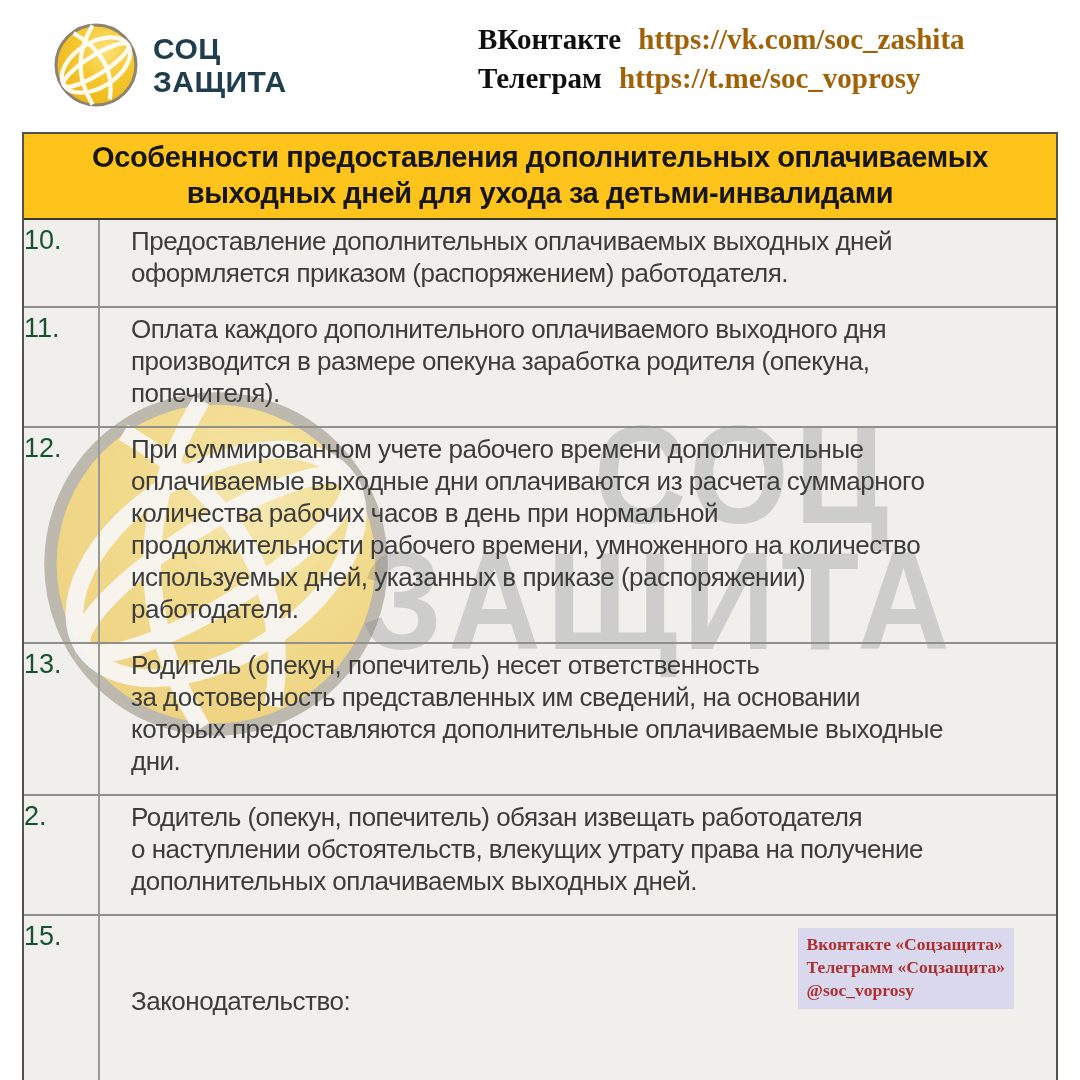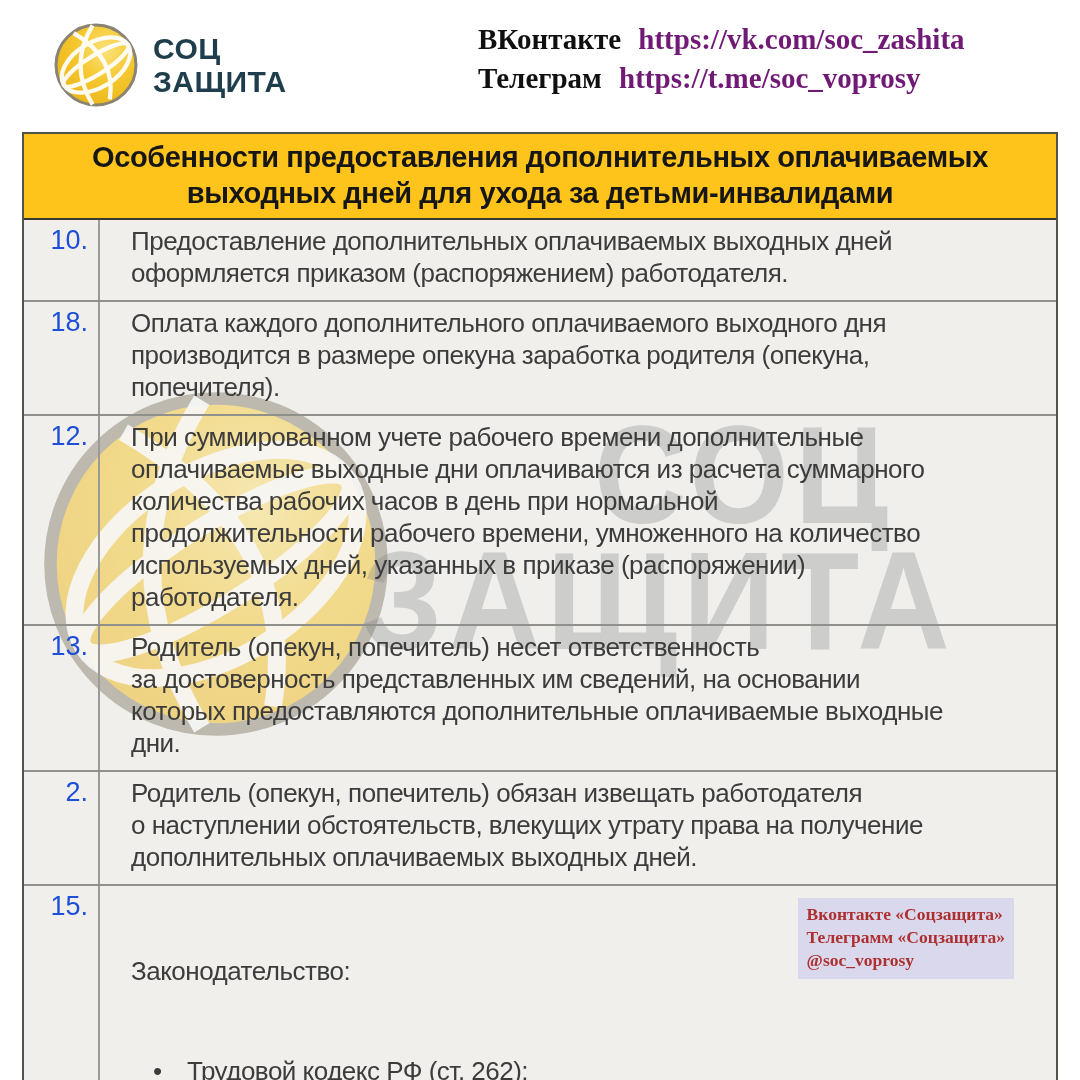--- a/index.html
+++ b/index.html
@@ -16,21 +16,21 @@
   .page-header { position:absolute; left:0; top:0; width:1080px; height:130px; }
   .logo-wrap { position:absolute; left:53px; top:22px; display:flex; align-items:center; gap:14px; }
   .globe-icon { width:86px; height:86px; display:block; }
   .logo-text {
     font-size:30px; font-weight:700; color:#1f3e4d;
     line-height:33px; letter-spacing:0.5px;
   }
   .links-block { position:absolute; left:478px; top:20px; font-family:"Liberation Serif", serif; }
   .link-row { font-size:29px; font-weight:700; line-height:39px; white-space:nowrap; }
   .link-label { color:#101010; }
-  .link-url { color:#701a75; margin-left:10px; }
+  .link-url { color:#a16207; margin-left:10px; }
 
   
   .doc-table {
     position:absolute; left:22px; top:132px; width:1036px;
     background:#f0efec;
     border:2px solid #54534b;
     border-bottom:3px solid #bfae92;
     overflow:hidden;
   }
 
@@ -53,26 +53,26 @@
     text-align:center;
     padding:5px 10px 7px;
     font-size:29px; font-weight:800; color:#161616;
     line-height:36px; letter-spacing:-0.4px;
     white-space:pre-line;
   }
 
   .row { display:grid; grid-template-columns:76px 1fr; }
   .row + .row { border-top:2px solid #90908c; }
   .num-cell {
-    text-align:right; padding:5px 10px 0 0;
-    font-size:27px; color:#1d4ed8;
+    padding:5px 10px 0 0;
+    font-size:27px; color:#14532d;
     border-right:2px solid #9a9a96;
   }
   .text-cell {
-    padding:5px 14px 11px 31px;
+    padding:5px 14px 17px 31px;
     font-size:26px; line-height:32px; letter-spacing:-0.5px;
     white-space:pre-line;
     position:relative;
   }
 
   .law-heading { white-space:pre-line; }
   .law-list { list-style:none; margin-top:2px; }
   .law-list li {
     position:relative; padding-left:56px; margin-top:2px;
     white-space:pre-line;
@@ -147,21 +147,21 @@
     <div class="title-banner">Особенности предоставления дополнительных оплачиваемых
 выходных дней для ухода за детьми-инвалидами</div>
 
     <div class="row">
       <div class="num-cell">10.</div>
       <div class="text-cell">Предоставление дополнительных оплачиваемых выходных дней
 оформляется приказом (распоряжением) работодателя.</div>
     </div>
 
     <div class="row">
-      <div class="num-cell">18.</div>
+      <div class="num-cell">11.</div>
       <div class="text-cell">Оплата каждого дополнительного оплачиваемого выходного дня
 производится в размере опекуна заработка родителя (опекуна,
 попечителя).</div>
     </div>
 
     <div class="row">
       <div class="num-cell">12.</div>
       <div class="text-cell">При суммированном учете рабочего времени дополнительные
 оплачиваемые выходные дни оплачиваются из расчета суммарного
 количества рабочих часов в день при нормальной

